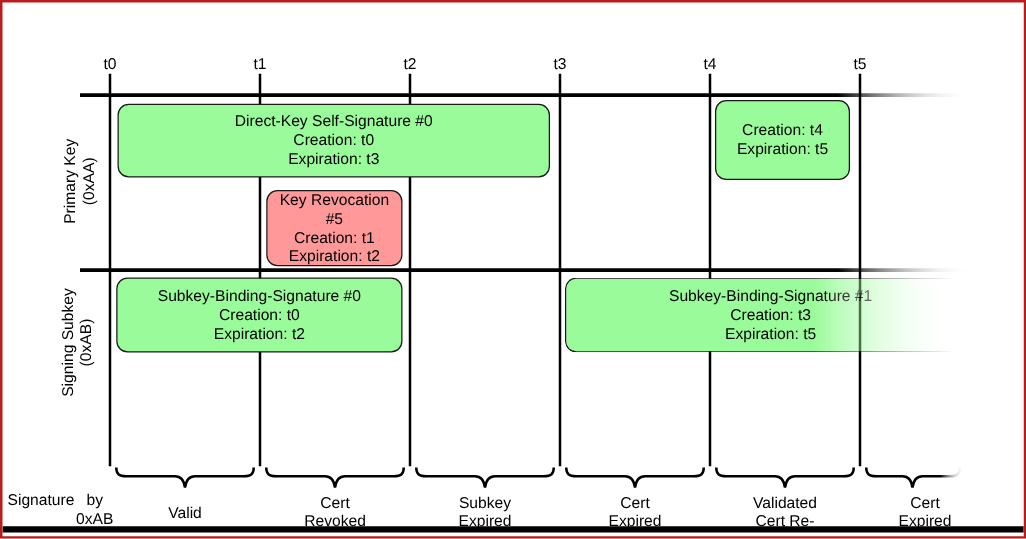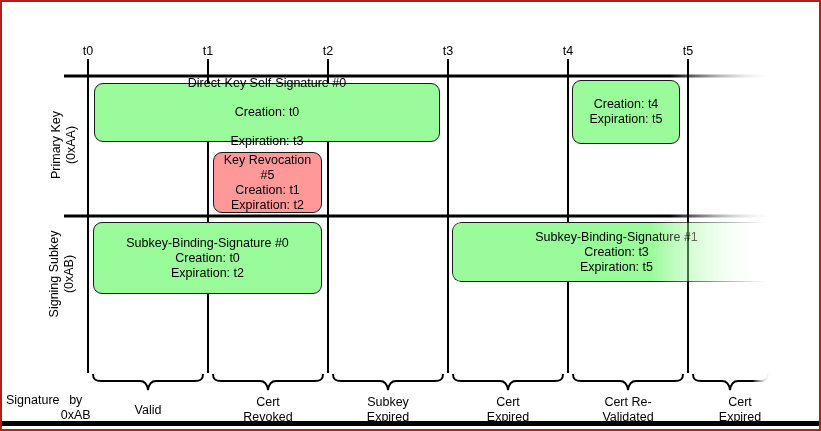--- a/index.html
+++ b/index.html
@@ -33,24 +33,24 @@
   }
   .box.green { background:var(--green,#99FB99); }
   .box.red   { background:var(--red,#FF9999); }
   .box.fade-right {
     border-right:none; border-radius:9px 0 0 9px;
     background:linear-gradient(to right, var(--green,#99FB99) 62%, rgba(255,255,255,0) 97%);
     -webkit-mask-image:linear-gradient(to right,#000 62%, rgba(0,0,0,0) 98%);
     mask-image:linear-gradient(to right,#000 62%, rgba(0,0,0,0) 98%);
     padding-left:12px;
   }
-  #box-dk0  { left:92px;  top:81px;  width:346px; height:59px;gap:14px; }
+  #box-dk0  { left:92px;  top:81px;  width:346px; height:59px; }
   #box-rev0 { left:211px; top:150px; width:109px; height:61px; }
   #box-dk1  { left:570px; top:78px;  width:108px; height:64px; }
-  #box-sbs0 { left:91px;  top:220px; width:229px; height:72px; }
+  #box-sbs0 { left:91px;  top:220px; width:229px; height:60px; }
   #box-sbs1 { left:450px; top:220px; width:320px; height:60px; }
 
   .phase {
     position:absolute; top:392px; width:110px; height:32px;
     display:flex; flex-direction:column; justify-content:center;
     text-align:center; font-size:12.5px; line-height:15px;
   }
   .footer-caption {
     position:absolute; left:4px; top:391px; width:86px;
     display:flex; flex-direction:row; justify-content:center;
@@ -150,22 +150,22 @@
   </div>
   <div class="phase" style="left:331px">
     <div>Subkey</div>
     <div>Expired</div>
   </div>
   <div class="phase" style="left:451px">
     <div>Cert</div>
     <div>Expired</div>
   </div>
   <div class="phase" style="left:571px">
+    <div>Validated</div>
     <div>Cert Re-</div>
-    <div>Validated</div>
   </div>
   <div class="phase" style="left:683px">
     <div>Cert</div>
     <div>Expired</div>
   </div>
 
   <div class="footer-caption">
     <div>Signature</div>
     <div>by 0xAB</div>
   </div>

